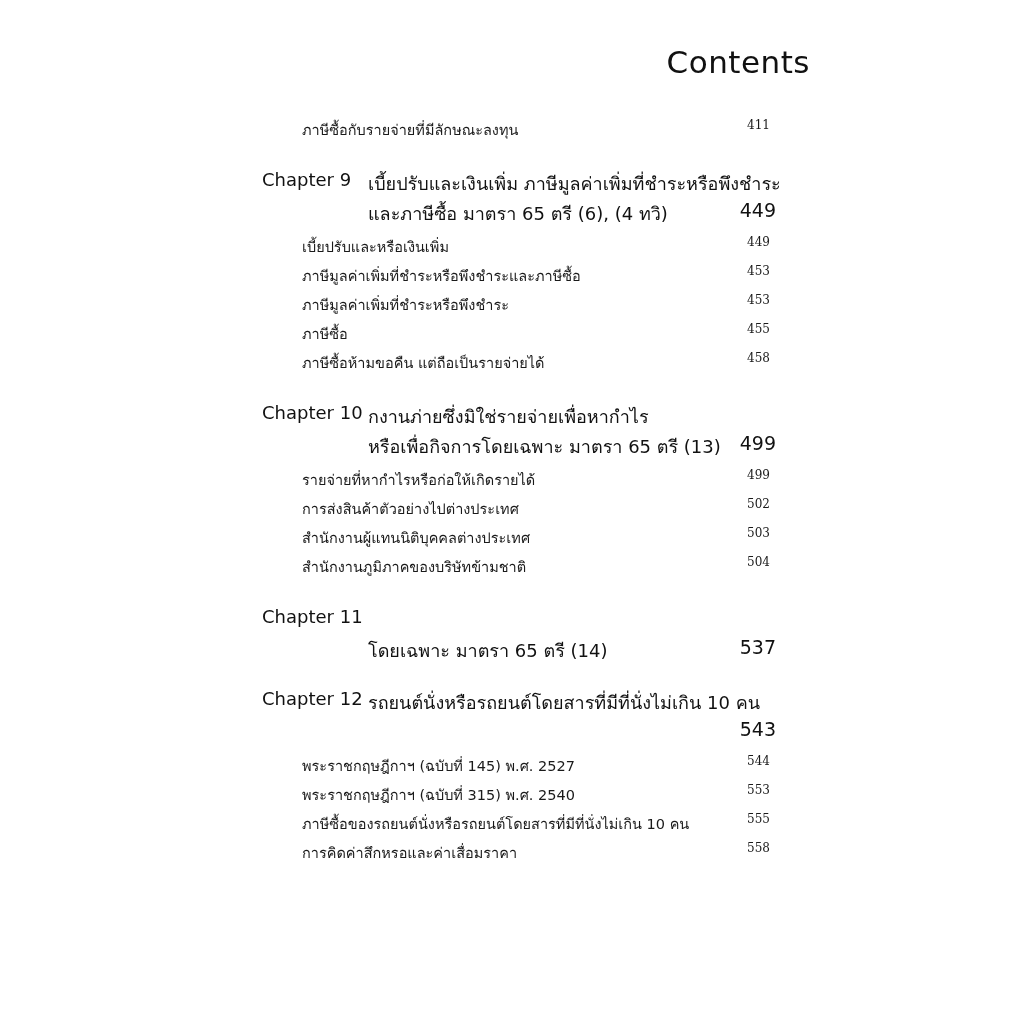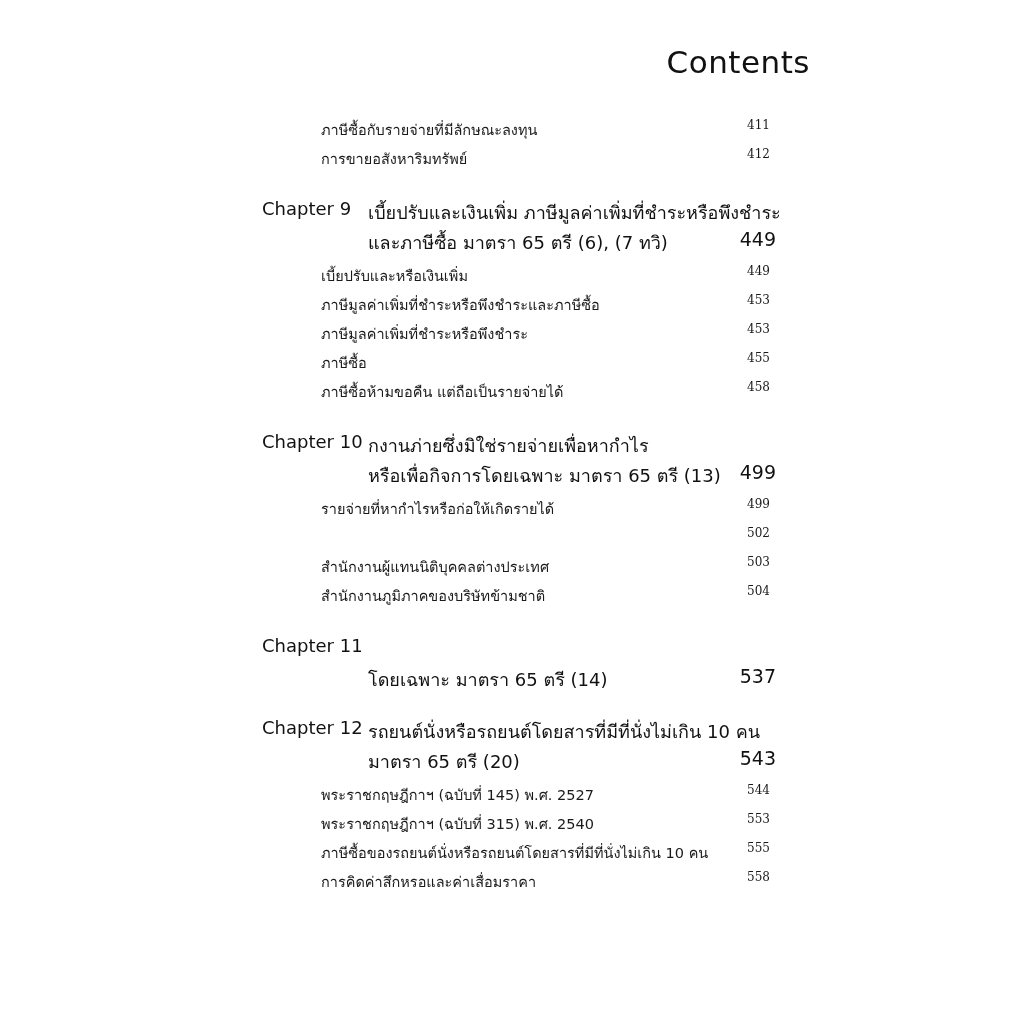--- a/index.html
+++ b/index.html
@@ -51,21 +51,21 @@
     display: flex;
     align-items: baseline;
   }
 
   
   .entry {
     height: 29px;
   }
   .entry .label {
     position: absolute;
-    left: 321px;
+    left: 302px;
     font-family: "DejaVu Sans", sans-serif;
     font-size: 14.5px;
     color: #1a1a1a;
     white-space: nowrap;
   }
   .entry .pageno {
     position: absolute;
     left: 640px;
     width: 130px;
     text-align: right;
@@ -119,32 +119,28 @@
 <div class="page">
 
   <div class="contents-title">Contents</div>
 
   <div class="toc">
     <div id="toc-root">
         <div class="row entry">
           <span class="label">ภาษีซื้อกับรายจ่ายที่มีลักษณะลงทุน</span>
           <span class="pageno">411</span>
         </div>
-        <div class="row entry">
-          <span class="label">การขายอสังหาริมทรัพย์</span>
-          <span class="pageno">412</span>
-        </div>
         <div class="gap-block"></div>
         <div class="chapter">
           <div class="chap-line">
             <span class="chap-num">Chapter 9</span>
             <span class="chap-title-1">เบี้ยปรับและเงินเพิ่ม ภาษีมูลค่าเพิ่มที่ชำระหรือพึงชำระ</span>
           </div>
           <div class="chap-line">
-            <span class="chap-title-2">และภาษีซื้อ มาตรา 65 ตรี (6), (7 ทวิ)</span>
+            <span class="chap-title-2">และภาษีซื้อ มาตรา 65 ตรี (6), (4 ทวิ)</span>
             <span class="chap-pageno">449</span>
           </div>
         </div>
         <div class="gap-after-chap"></div>
         <div class="row entry">
           <span class="label">เบี้ยปรับและหรือเงินเพิ่ม</span>
           <span class="pageno">449</span>
         </div>
         <div class="row entry">
           <span class="label">ภาษีมูลค่าเพิ่มที่ชำระหรือพึงชำระและภาษีซื้อ</span>
@@ -172,20 +168,21 @@
             <span class="chap-title-2">หรือเพื่อกิจการโดยเฉพาะ มาตรา 65 ตรี (13)</span>
             <span class="chap-pageno">499</span>
           </div>
         </div>
         <div class="gap-after-chap"></div>
         <div class="row entry">
           <span class="label">รายจ่ายที่หากำไรหรือก่อให้เกิดรายได้</span>
           <span class="pageno">499</span>
         </div>
         <div class="row entry">
+          <span class="label">การส่งสินค้าตัวอย่างไปต่างประเทศ</span>
           <span class="pageno">502</span>
         </div>
         <div class="row entry">
           <span class="label">สำนักงานผู้แทนนิติบุคคลต่างประเทศ</span>
           <span class="pageno">503</span>
         </div>
         <div class="row entry">
           <span class="label">สำนักงานภูมิภาคของบริษัทข้ามชาติ</span>
           <span class="pageno">504</span>
         </div>
@@ -199,21 +196,20 @@
             <span class="chap-pageno">537</span>
           </div>
         </div>
         <div class="gap-block"></div>
         <div class="chapter">
           <div class="chap-line">
             <span class="chap-num">Chapter 12</span>
             <span class="chap-title-1">รถยนต์นั่งหรือรถยนต์โดยสารที่มีที่นั่งไม่เกิน 10 คน</span>
           </div>
           <div class="chap-line">
-            <span class="chap-title-2">มาตรา 65 ตรี (20)</span>
             <span class="chap-pageno">543</span>
           </div>
         </div>
         <div class="gap-after-chap"></div>
         <div class="row entry">
           <span class="label">พระราชกฤษฎีกาฯ (ฉบับที่ 145) พ.ศ. 2527</span>
           <span class="pageno">544</span>
         </div>
         <div class="row entry">
           <span class="label">พระราชกฤษฎีกาฯ (ฉบับที่ 315) พ.ศ. 2540</span>

